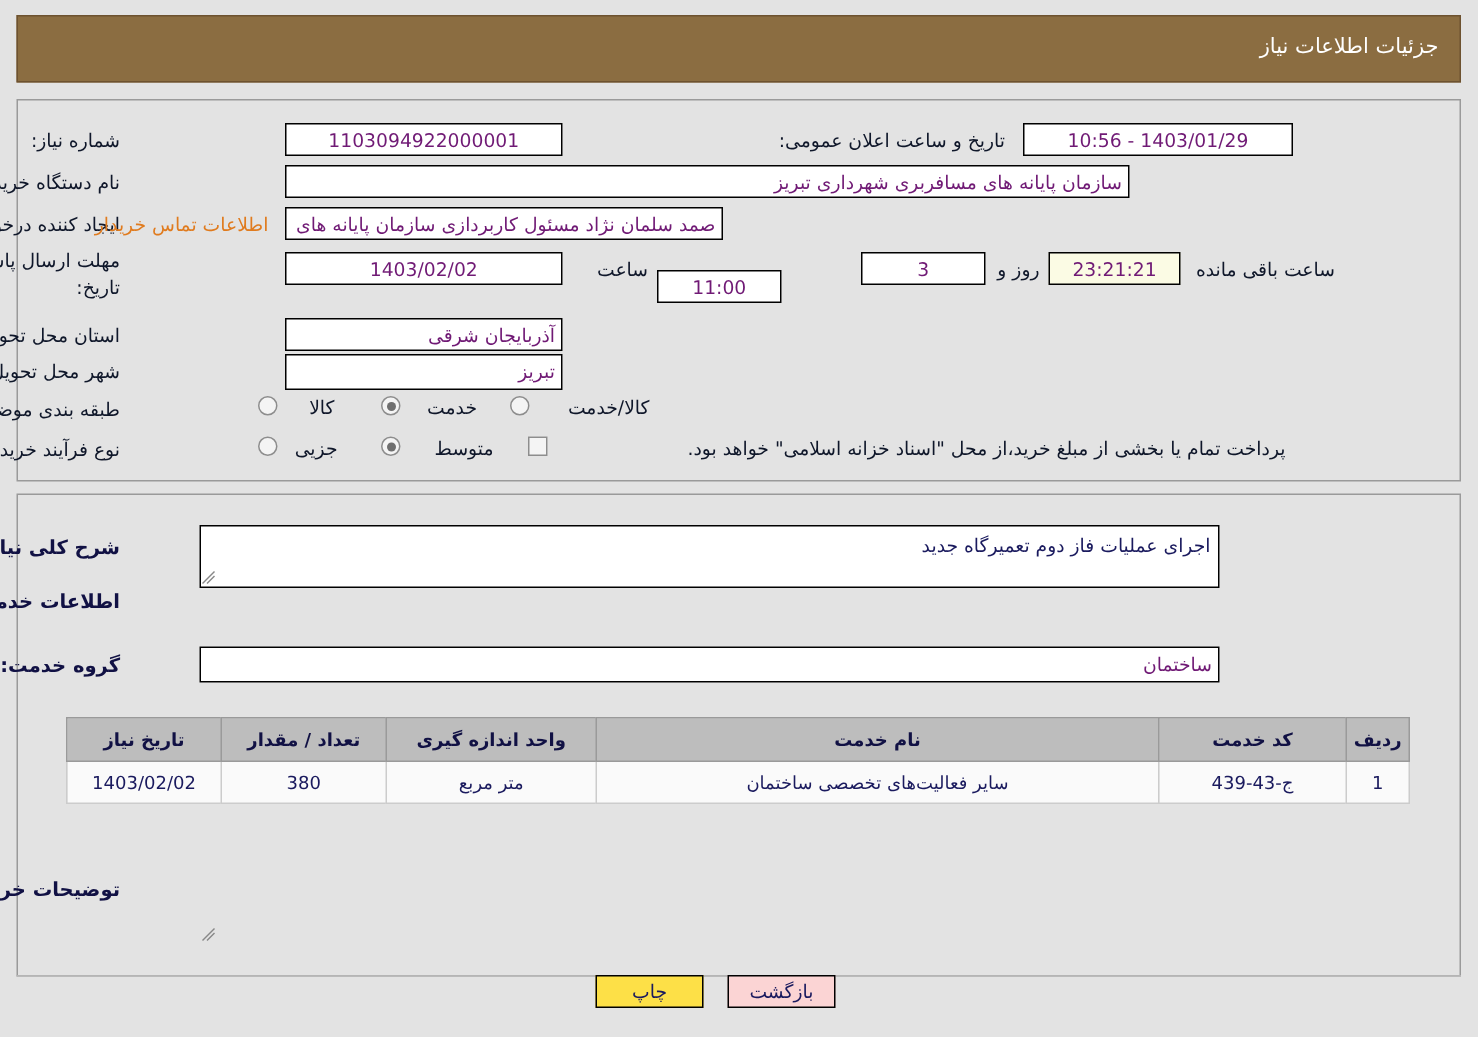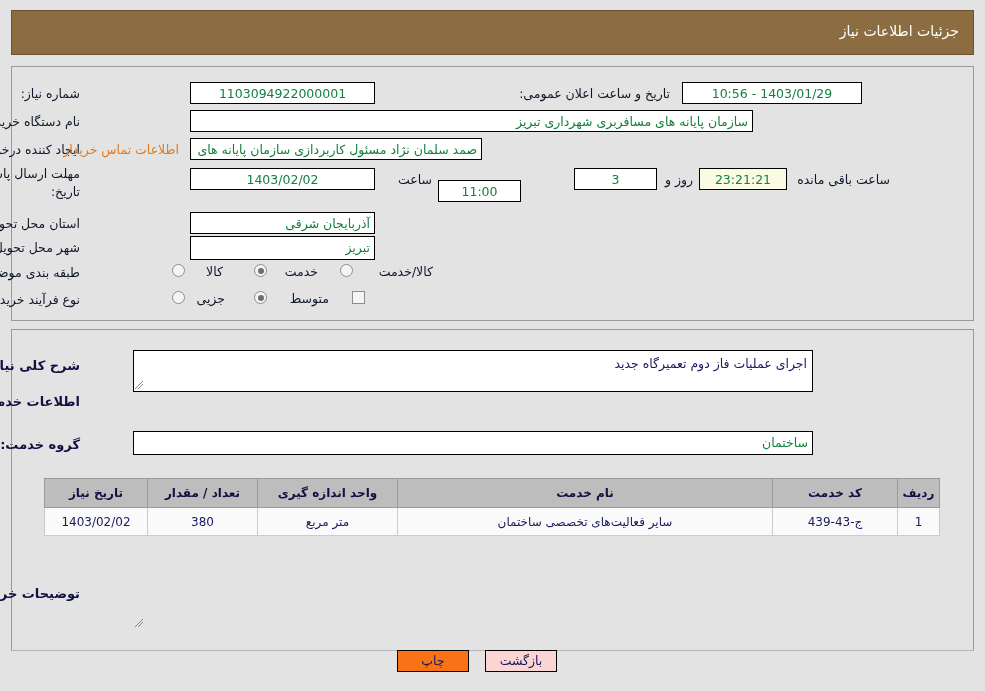--- a/index.html
+++ b/index.html
@@ -85,21 +85,21 @@
     white-space: nowrap;
     z-index: 3;
   }
   .lbl.b { font-weight: bold; color: #111144; }
   .box {
     position: absolute;
     background: #ffffff;
     border: 1px solid #000000;
     box-sizing: border-box;
     font-size: 12.5px;
-    color: #15803d;
+    color: #701a75;
     z-index: 3;
     line-height: 1.45;
     overflow: hidden;
   }
   .box.center  { text-align: center; }
   .box.right   { text-align: right; padding-right: 4px; }
   .box.pad     { padding: 2px 4px 0 4px; }
   .box.timer   { background: #fbfbe4; text-align: center; }
 
   
@@ -194,21 +194,21 @@
     height: 22px;
     border: 1px solid #000;
     box-sizing: border-box;
     font-size: 12.5px;
     text-align: center;
     line-height: 20px;
     cursor: pointer;
     z-index: 4;
     color: #1a1a5e;
   }
-  #btn-print  { background: #f97316; }
+  #btn-print  { background: #fde047; }
   #btn-back   { background: #fbd4d4; }
 
   .hr {
     position: absolute;
     right: 11px; left: 11px;
     border-top: 1px solid #b5b5b5;
     z-index: 2;
   }
 </style>
 </head>
@@ -275,20 +275,21 @@
 
   <div class="lbl" style="right:905px; top:292px;">نوع فرآیند خرید :</div>
 
   <div class="radio" style="right:800px; top:291px;"></div>
   <div class="lbl" style="right:760px; top:291px;">جزیی</div>
 
   <div class="radio on" style="right:718px; top:291px;"></div>
   <div class="lbl" style="right:656px; top:291px;">متوسط</div>
 
   <div class="checkbox" style="right:620px; top:291px;"></div>
+  <div class="lbl" style="right:128px; top:291px;">پرداخت تمام یا بخشی از مبلغ خرید،از محل "اسناد خزانه اسلامی" خواهد بود.</div>
 
   <div class="panel" id="panel-bottom"></div>
 
   <div class="lbl b" style="right:905px; top:358px; font-size:13px;">شرح کلی نیاز:</div>
   <div class="ta" style="right:172px; top:350px; width:680px; height:42px;">اجرای عملیات فاز دوم تعمیرگاه جدید</div>
   <svg class="grip" style="right:841px; top:380px;" viewBox="0 0 10 10">
     <line x1="1" y1="9" x2="9" y2="1" stroke="#888" stroke-width="1"></line>
     <line x1="4" y1="9" x2="9" y2="4" stroke="#888" stroke-width="1"></line>
   </svg>
 

